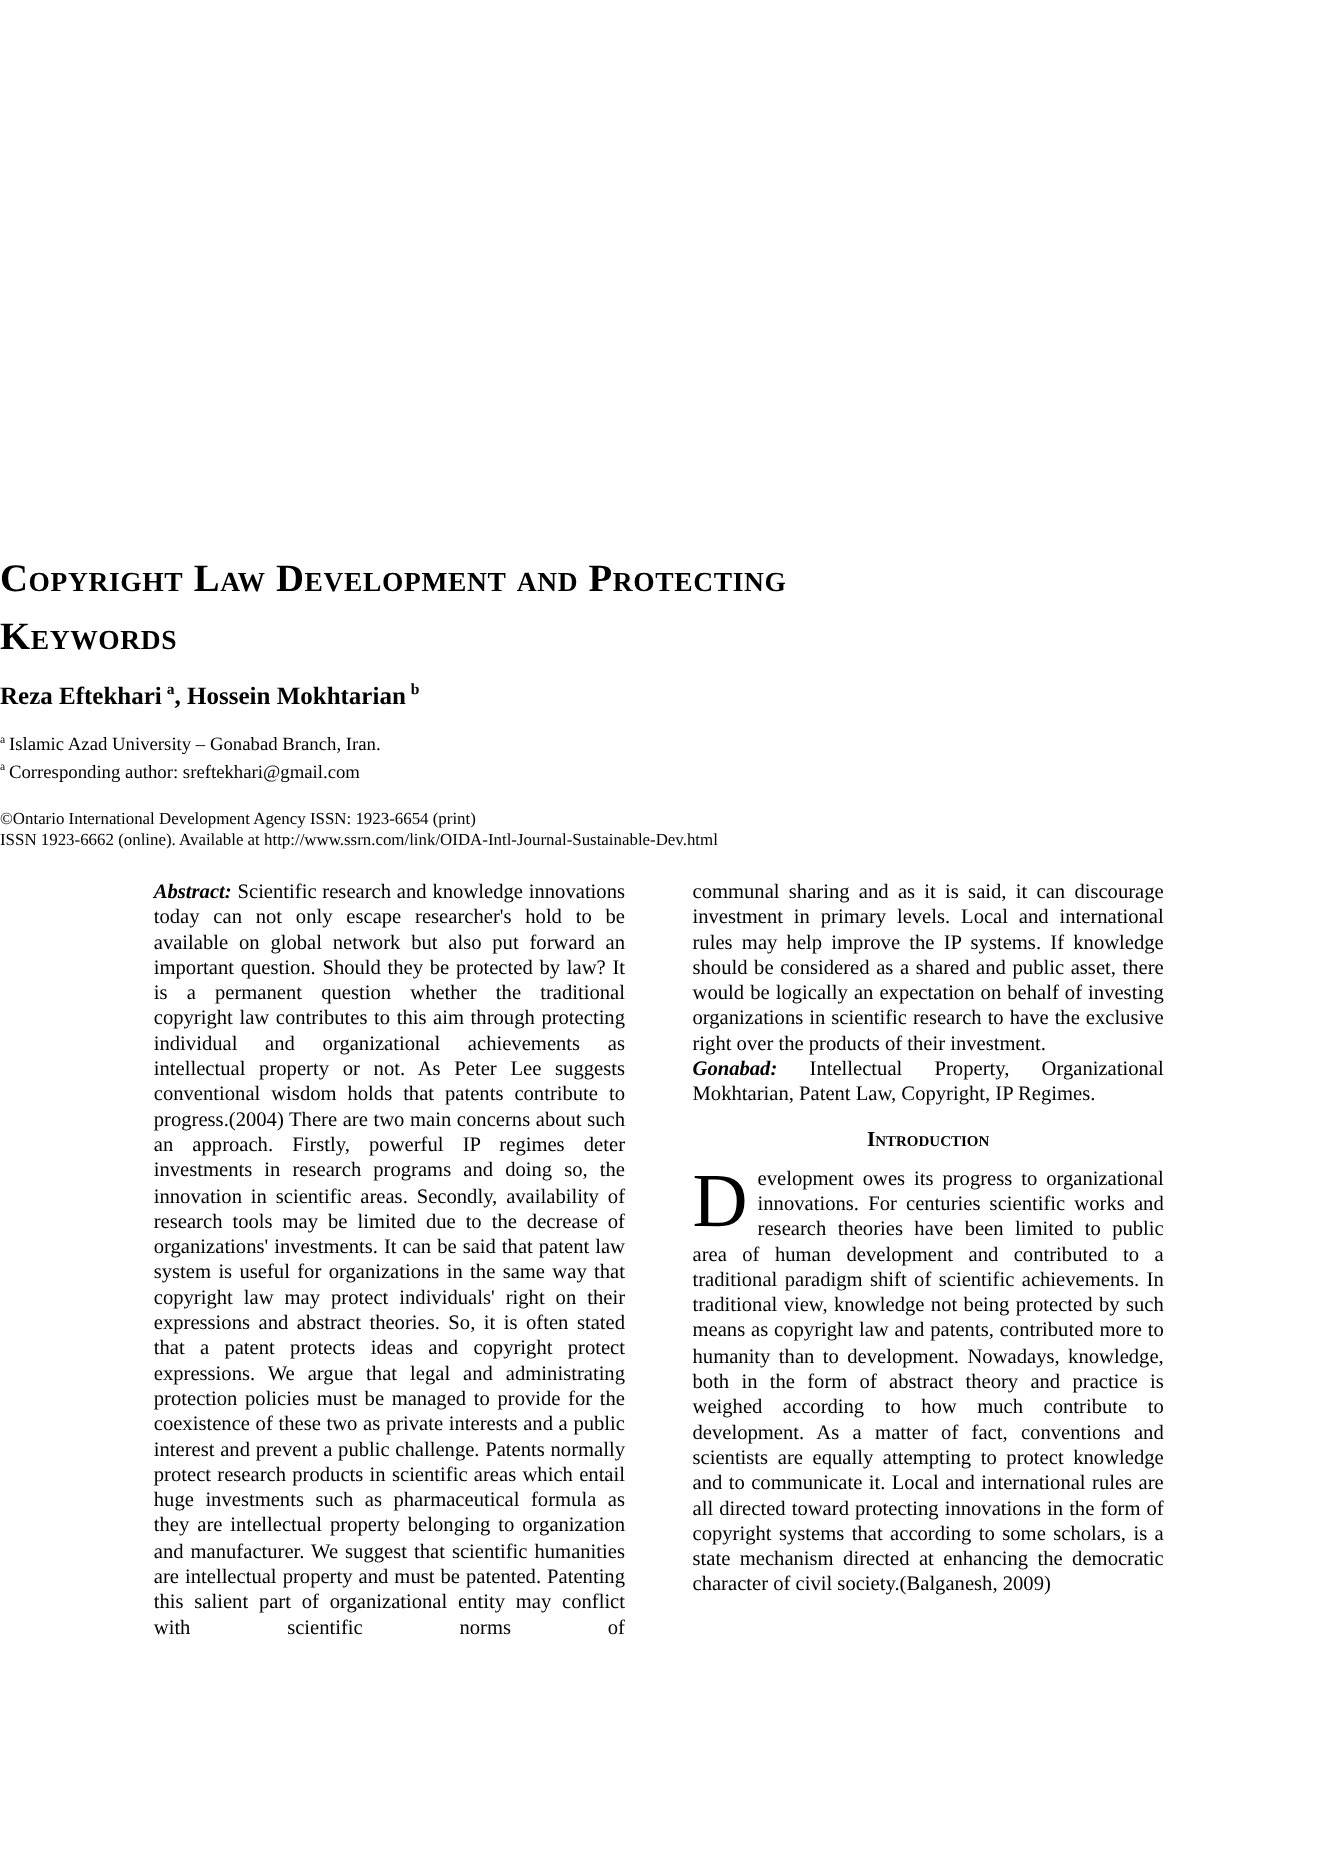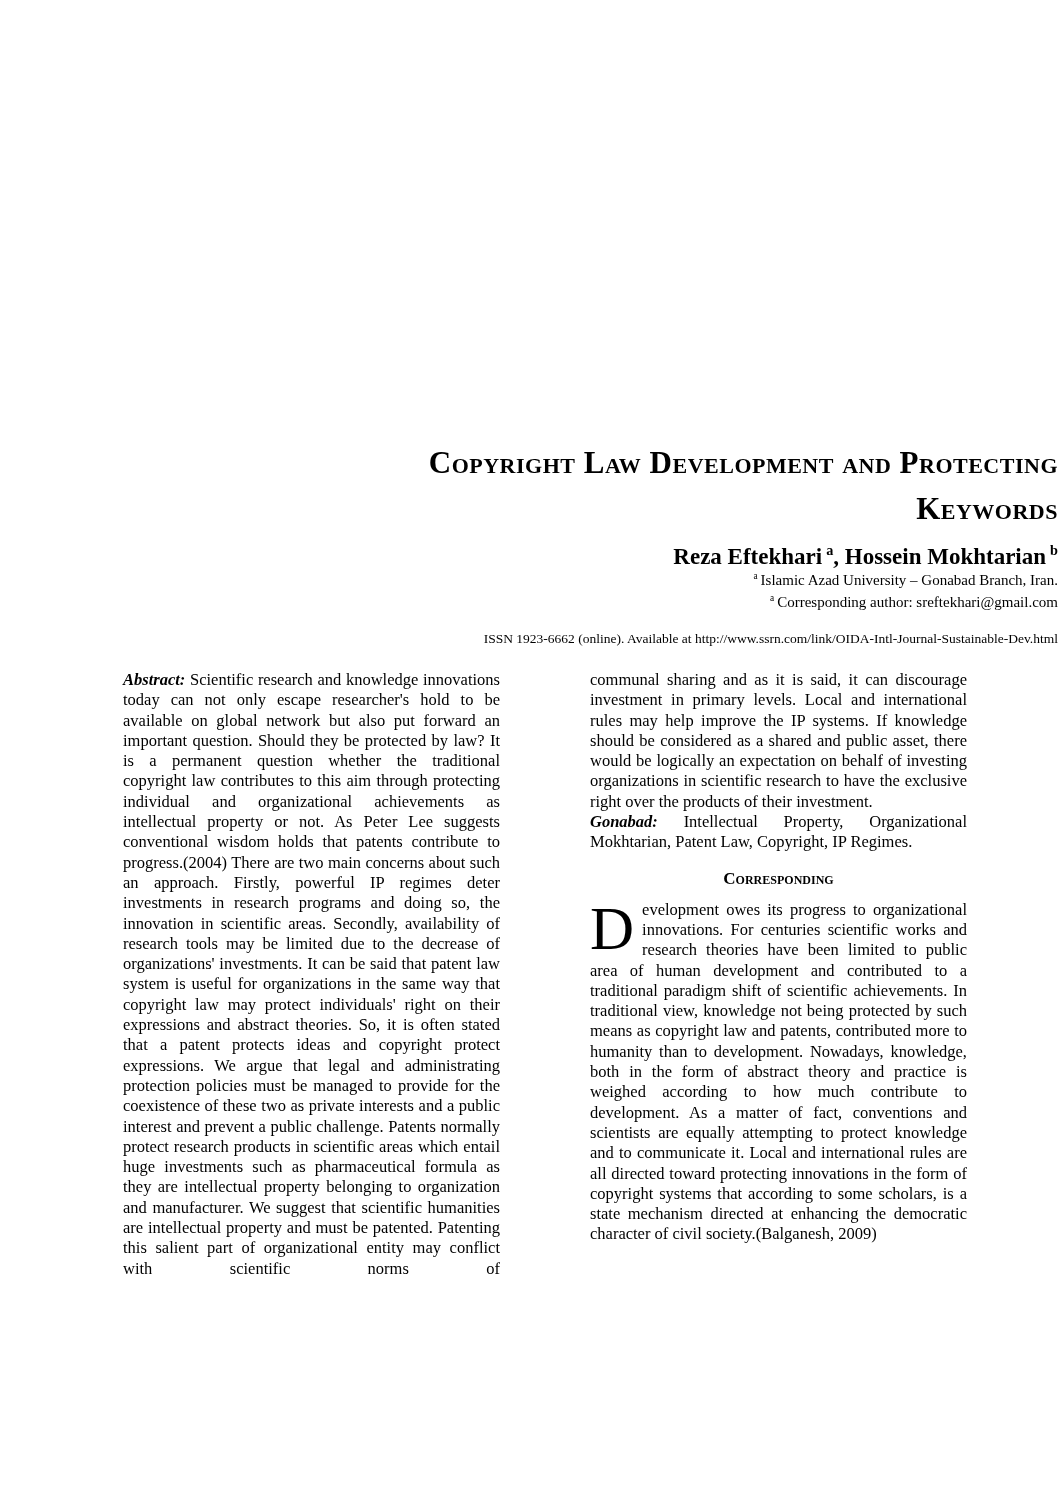--- a/index.html
+++ b/index.html
@@ -7,33 +7,33 @@
     position: relative;
     width: 1058px;
     height: 1497px;
     background: #ffffff;
     color: #000000;
     font-family: "Liberation Serif", "DejaVu Serif", serif;
     box-sizing: border-box;
     padding-top: 440px;
     overflow: hidden;
   }
-  .title-block { text-align: right; }
+  .title-block { text-align: left; }
   .paper-title {
     margin: 0;
     font-size: 31px;
     font-weight: bold;
     font-variant: small-caps;
     line-height: 46px;
     letter-spacing: 0.5px;
   }
   .title-line { display: block; }
   .authors-line {
-    margin: 13px 0 0 0;
-    font-size: 23px;
+    margin: 13px 0 16px 0;
+    font-size: 20px;
     font-weight: bold;
     line-height: 24px;
   }
   .authors-line sup, .affil-line sup {
     font-size: 62%;
     vertical-align: super;
     line-height: 0;
   }
   .authors-line sup { margin-left: 4px; }
   .affil-line {
@@ -43,21 +43,21 @@
   }
   .affil-line sup { margin-right: 3px; }
   .publisher-block {
     margin-top: 17px;
     font-size: 13.5px;
     line-height: 17px;
   }
   .publisher-line { margin: 0; }
   .columns {
     display: flex;
-    gap: 90px;
+    gap: 54px;
     padding: 0 123px;
     margin-top: 23px;
   }
   .col { width: 377px; flex: 0 0 377px; }
   p.body-text {
     margin: 0;
     font-size: 16.5px;
     line-height: 20.3px;
     text-align: justify;
   }
@@ -89,35 +89,36 @@
       <span class="title-line">Copyright Law Development and Protecting</span>
       <span class="title-line">Keywords</span>
     </h1>
 
     <p class="authors-line"><span>Reza Eftekhari</span><sup>a</sup><span>, </span><span>Hossein Mokhtarian</span><sup>b</sup></p>
 
     <p class="affil-line"><sup>a</sup><span>Islamic Azad University – Gonabad Branch, Iran.</span></p>
     <p class="affil-line"><sup>a</sup><span>Corresponding author: sreftekhari@gmail.com</span></p>
 
     <div class="publisher-block">
+      <p class="publisher-line">©Ontario International Development Agency ISSN: 1923-6654 (print)</p>
       <p class="publisher-line">ISSN 1923-6662 (online). Available at http://www.ssrn.com/link/OIDA-Intl-Journal-Sustainable-Dev.html</p>
     </div>
   </header>
 
   <main class="columns">
 
     <section class="col">
       <p class="body-text fill-last"><span class="lead-label">Abstract:</span> <span>Scientific research and knowledge innovations today can not only escape researcher's hold to be available on global network but also put forward an important question. Should they be protected by law? It is a permanent question whether the traditional copyright law contributes to this aim through protecting individual and organizational achievements as intellectual property or not. As Peter Lee suggests conventional wisdom holds that patents contribute to progress.(2004) There are two main concerns about such an approach. Firstly, powerful IP regimes deter investments in research programs and doing so, the innovation in scientific areas. Secondly, availability of research tools may be limited due to the decrease of organizations' investments. It can be said that patent law system is useful for organizations in the same way that copyright law may protect individuals' right on their expressions and abstract theories. So, it is often stated that a patent protects ideas and copyright protect expressions. We argue that legal and administrating protection policies must be managed to provide for the coexistence of these two as private interests and a public interest and prevent a public challenge. Patents normally protect research products in scientific areas which entail huge investments such as pharmaceutical formula as they are intellectual property belonging to organization and manufacturer. We suggest that scientific humanities are intellectual property and must be patented. Patenting this salient part of organizational entity may conflict with scientific norms of</span></p>
     </section>
 
     <section class="col">
       <p class="body-text"><span>communal sharing and as it is said, it can discourage investment in primary levels. Local and international rules may help improve the IP systems. If knowledge should be considered as a shared and public asset, there would be logically an expectation on behalf of investing organizations in scientific research to have the exclusive right over the products of their investment.</span></p>
 
       <p class="body-text keywords-para"><span class="lead-label">Gonabad:</span> <span>Intellectual Property, Organizational Mokhtarian, Patent Law, Copyright, IP Regimes.</span></p>
 
-      <h2 class="section-heading">Corresponding</h2>
+      <h2 class="section-heading">Introduction</h2>
 
       <p class="body-text"><span class="dropcap">D</span><span>evelopment owes its progress to organizational innovations. For centuries scientific works and research theories have been limited to public area of human development and contributed to a traditional paradigm shift of scientific achievements. In traditional view, knowledge not being protected by such means as copyright law and patents, contributed more to humanity than to development. Nowadays, knowledge, both in the form of abstract theory and practice is weighed according to how much contribute to development. As a matter of fact, conventions and scientists are equally attempting to protect knowledge and to communicate it. Local and international rules are all directed toward protecting innovations in the form of copyright systems that according to some scholars, is a state mechanism directed at enhancing the democratic character of civil society.(Balganesh, 2009)</span></p>
     </section>
 
   </main>
 
 </div>
 
 </body></html>

